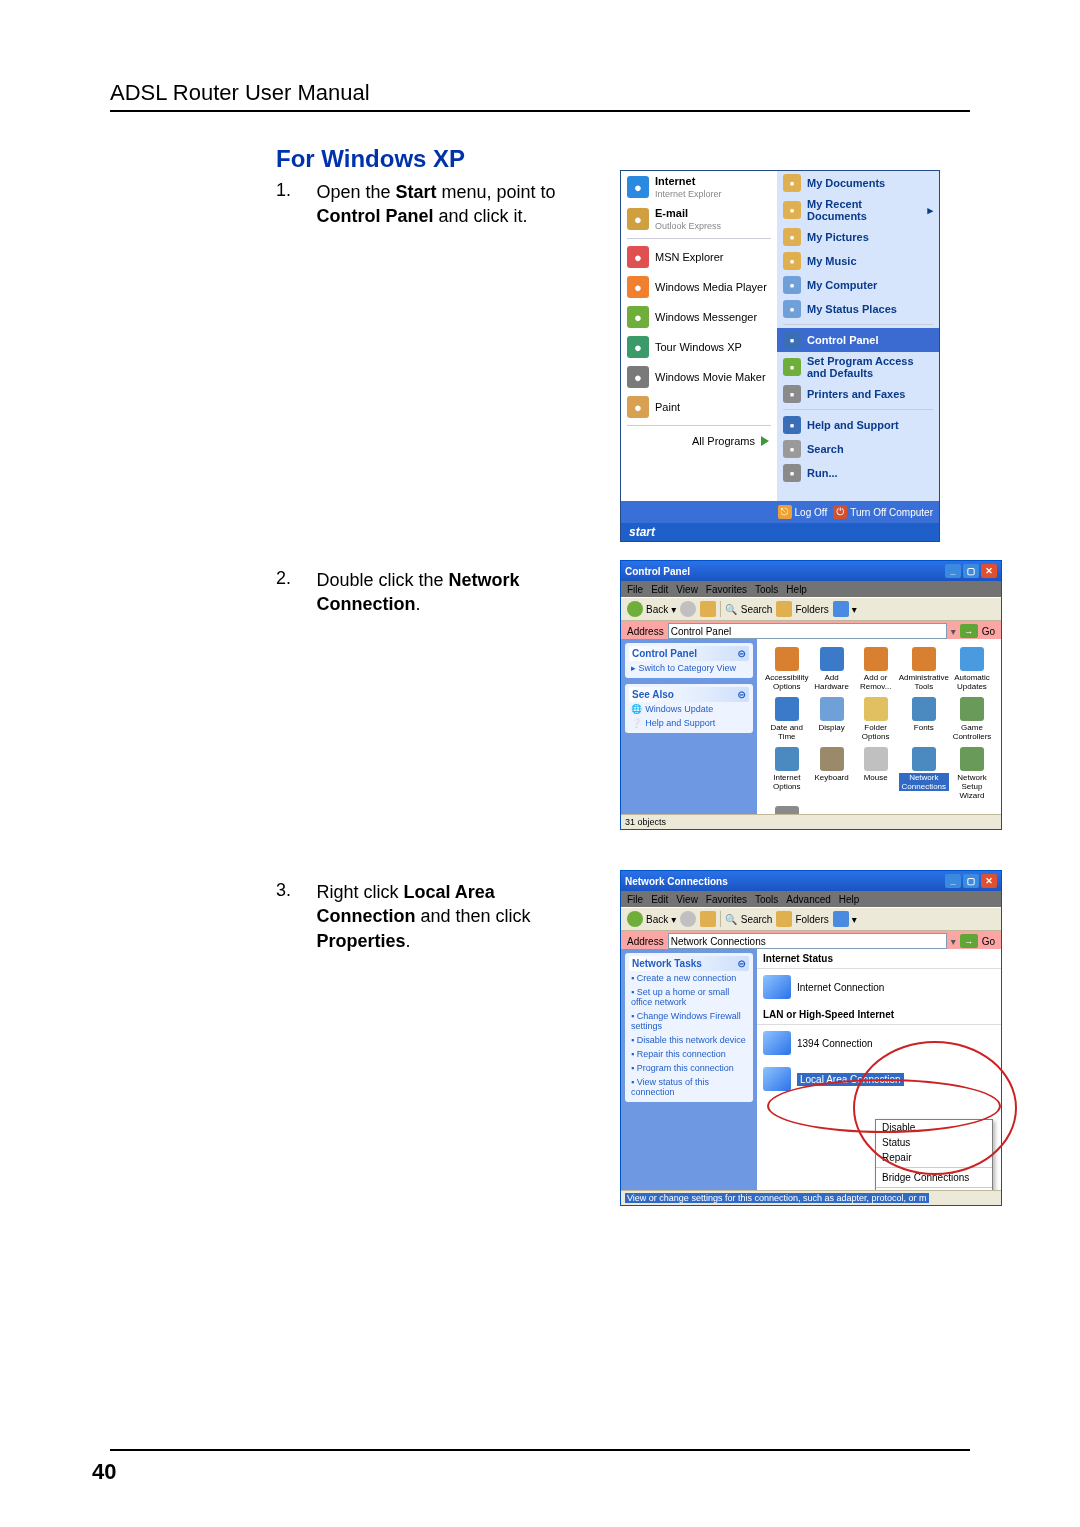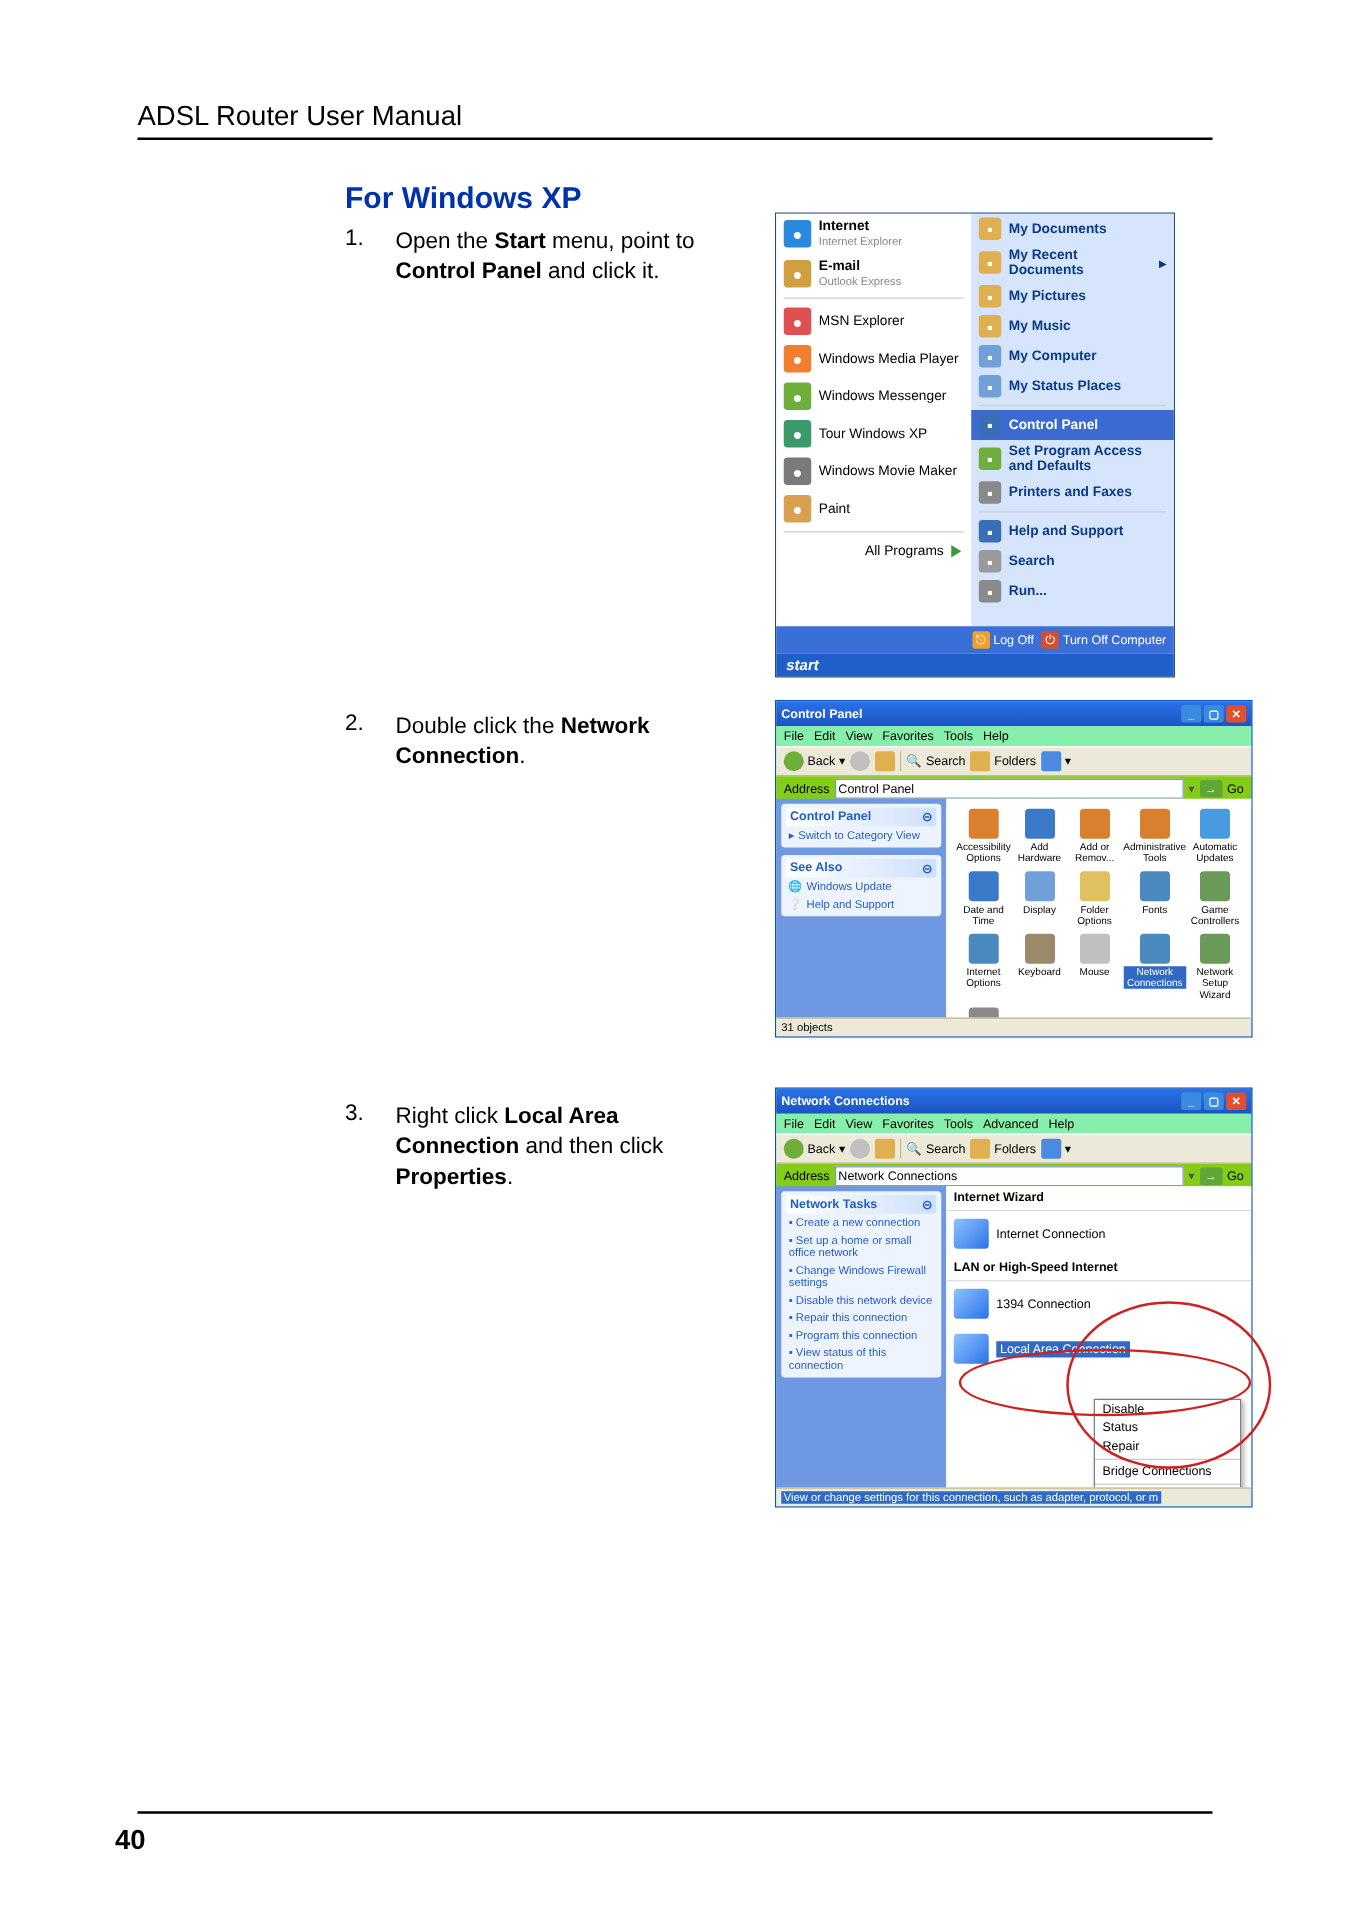--- a/index.html
+++ b/index.html
@@ -27,25 +27,25 @@
 .sm-bottom{position:absolute;left:0;right:0;top:330px;height:22px;background:#3a6fd8;display:flex;justify-content:flex-end;align-items:center;gap:6px;padding:0 6px;color:#fff;font-size:10px}
 .sm-bottom .btn{display:flex;align-items:center;gap:3px}
 .sm-bottom .ic{width:14px;height:14px;border-radius:2px;display:flex;align-items:center;justify-content:center;font-size:10px}
 .sm-start{position:absolute;left:0;right:0;top:352px;height:18px;background:#1f5fc9;color:#fff;font-style:italic;font-weight:bold;padding:0 8px;display:flex;align-items:center;font-size:12px}
 
 
 .fig2{position:absolute;left:620px;top:560px;width:380px;height:268px;border:1px solid #0053c6;font-size:10px;background:#ece9d8}
 .titlebar{height:20px;background:linear-gradient(180deg,#2a72e8,#1a54c2);color:#fff;display:flex;align-items:center;padding:0 4px;font-weight:bold}
 .titlebar .wbtns{margin-left:auto;display:flex;gap:2px}
 .titlebar .wbtn{width:16px;height:14px;border-radius:2px;display:flex;align-items:center;justify-content:center;font-size:9px}
-.menubar{height:16px;background:#86efac;display:flex;gap:8px;padding:0 6px;align-items:center;font-size:10px}
+.menubar{height:16px;background:#737373;display:flex;gap:8px;padding:0 6px;align-items:center;font-size:10px}
 .toolbar{height:22px;background:#ece9d8;border-top:1px solid #fff;border-bottom:1px solid #c0b89c;display:flex;align-items:center;gap:4px;padding:0 6px}
 .tb-btn{display:flex;align-items:center;gap:3px;font-size:10px}
 .tb-ic{width:16px;height:16px;border-radius:50%;display:inline-block}
-.addressbar{height:20px;background:#84cc16;display:flex;align-items:center;gap:4px;padding:0 6px;border-bottom:5px solid #a3a3a3}
+.addressbar{height:20px;background:#fca5a5;display:flex;align-items:center;gap:4px;padding:0 6px;border-bottom:5px solid #a3a3a3}
 .addressbar input{flex:1;height:14px;border:1px solid #7f9db9;font-size:10px;padding:0 2px}
 .go{width:18px;height:14px;background:#5fa636;color:#fff;display:flex;align-items:center;justify-content:center;font-size:9px;border-radius:2px}
 .cp-body{position:absolute;left:0;right:0;top:78px;bottom:14px;display:flex}
 .cp-side{width:128px;background:#6f98e2;padding:4px;display:flex;flex-direction:column;gap:6px}
 .cp-panel{background:#eef4ff;border-radius:3px;padding:3px 4px}
 .cp-panel h4{margin:0;background:linear-gradient(90deg,#fff,#cfe0fb);color:#215dc6;font-size:10px;padding:2px 3px;border-radius:2px;font-weight:bold}
 .cp-panel .lnk{color:#215dc6;font-size:9px;padding:2px 2px;display:flex;align-items:center;gap:3px}
 .cp-icons{flex:1;background:#fff;padding:8px;display:grid;grid-template-columns:repeat(5,1fr);gap:6px 2px;overflow:hidden;align-content:start}
 .cp-icon{display:flex;flex-direction:column;align-items:center;text-align:center;font-size:8px;color:#000}
 .cp-icon .ic{width:24px;height:24px;border-radius:3px;margin-bottom:2px}
@@ -384,21 +384,21 @@
               <div class="lnk">▪ Set up a home or small office network</div>
               <div class="lnk">▪ Change Windows Firewall settings</div>
               <div class="lnk">▪ Disable this network device</div>
               <div class="lnk">▪ Repair this connection</div>
               <div class="lnk">▪ Program this connection</div>
               <div class="lnk">▪ View status of this connection</div>
             </div>
         </div>
       </div>
       <div class="nc-main">
-        <div class="nc-group">Internet Wizard</div>
+        <div class="nc-group">Internet Status</div>
         <div class="nc-conn">
             <span class="ic"></span>
             <span class="lbl">Internet Connection</span>
           </div>
         <div class="nc-group">LAN or High-Speed Internet</div>
         <div class="nc-conn">
             <span class="ic"></span>
             <span class="lbl">1394 Connection</span>
           </div>
         <div class="nc-conn sel">

